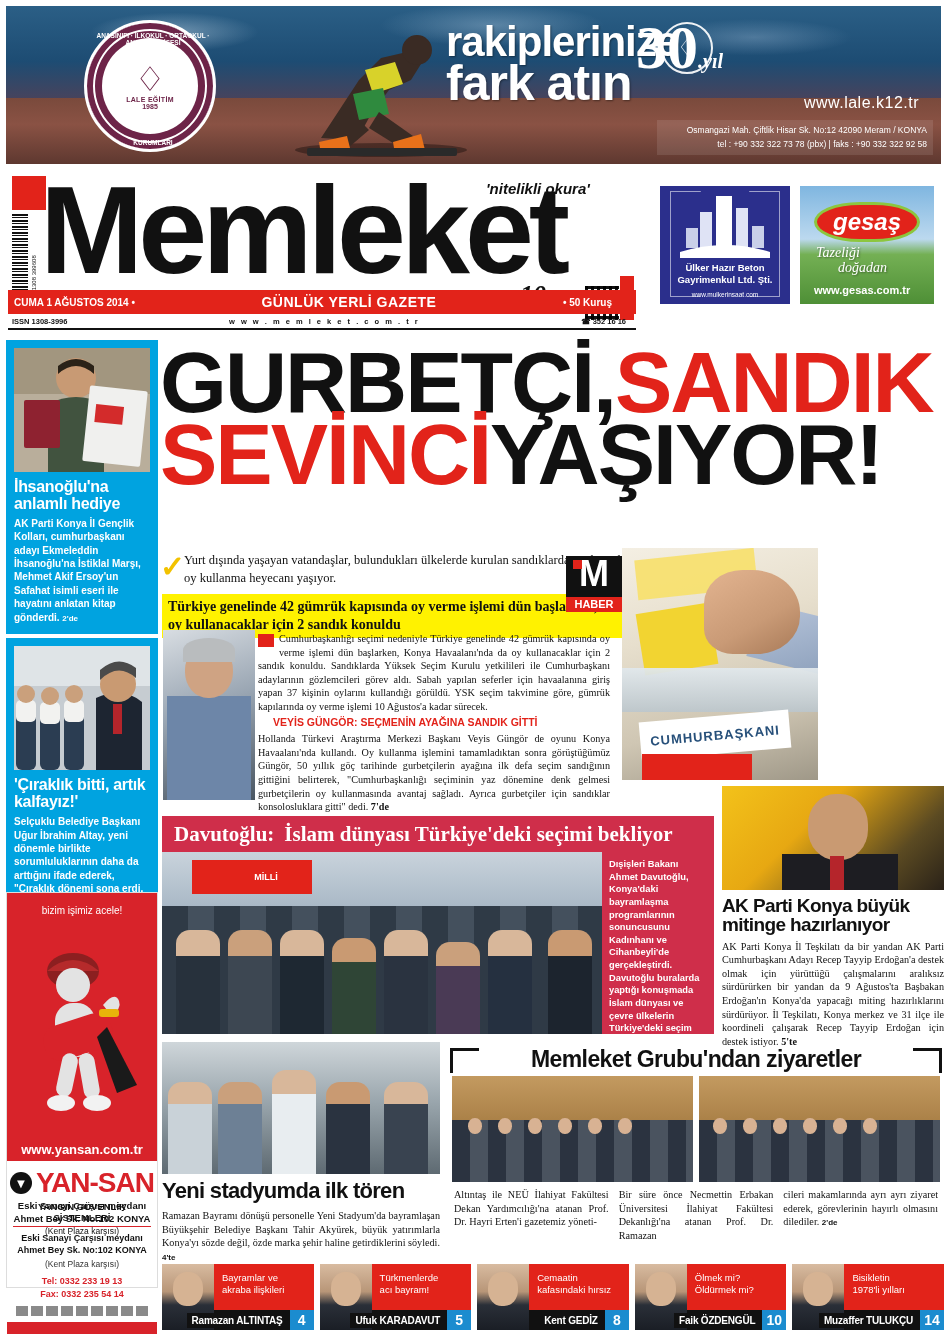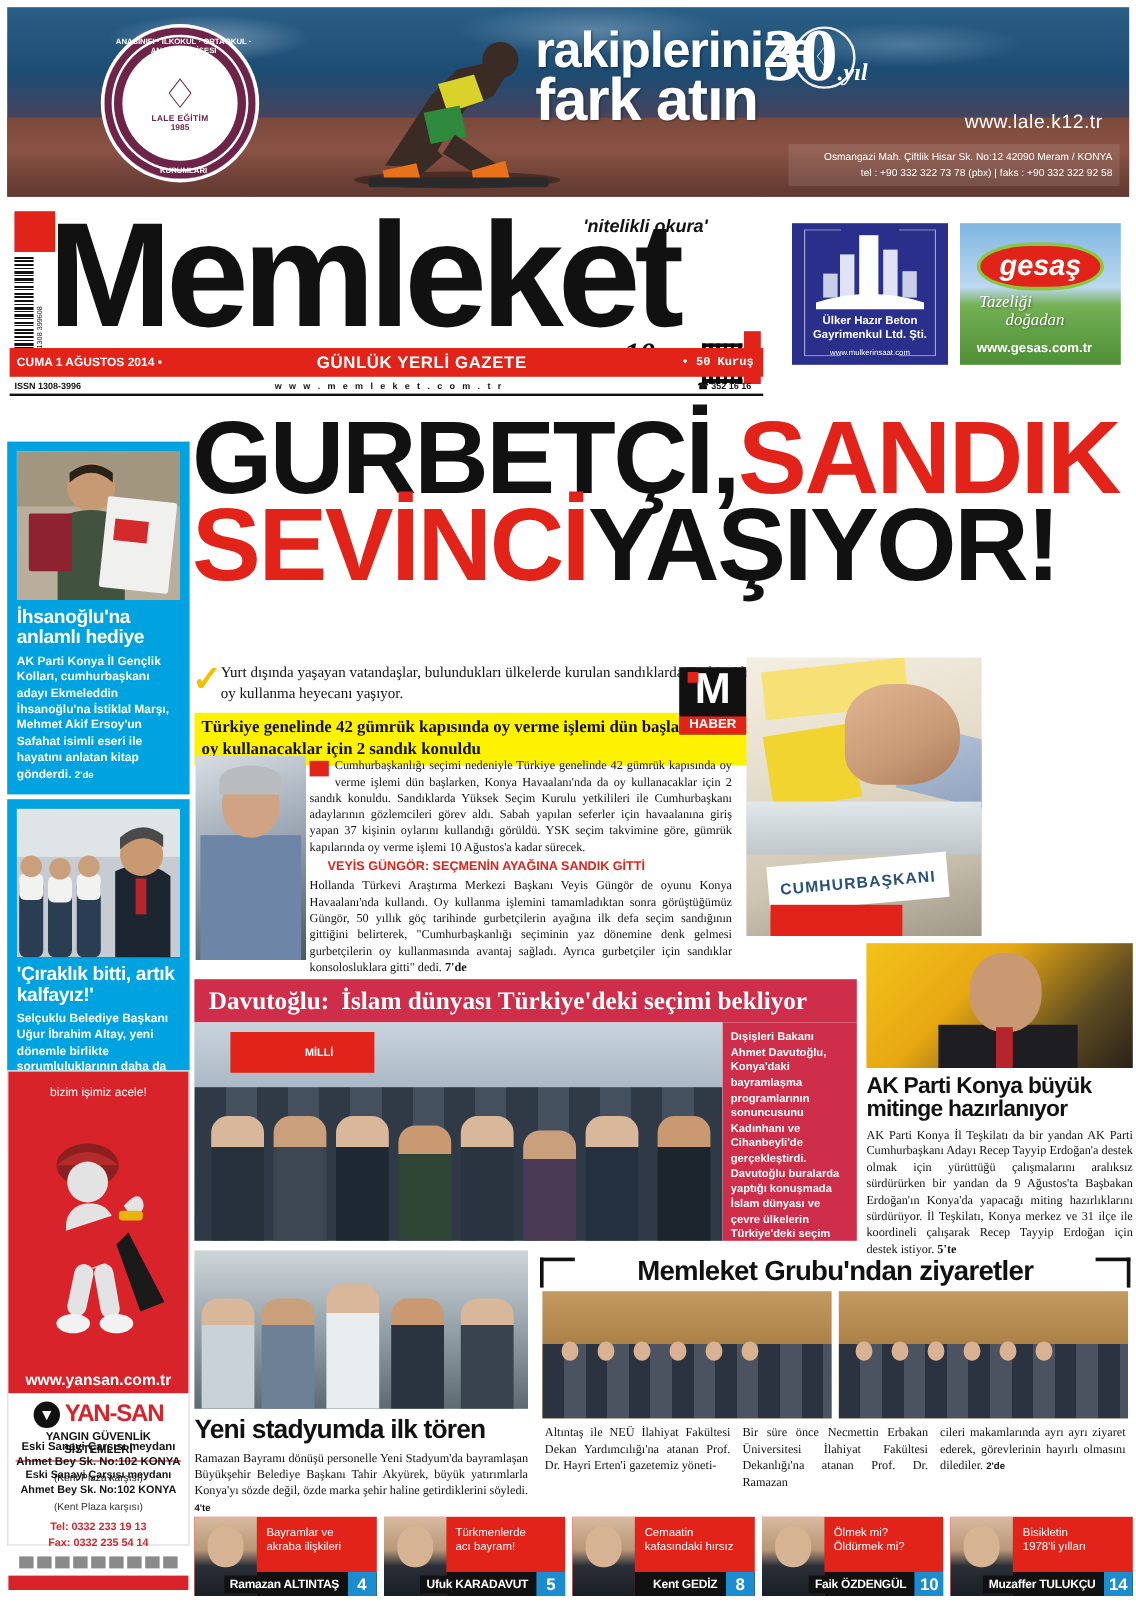--- a/index.html
+++ b/index.html
@@ -131,21 +131,21 @@
   }
   .red-sq2 { position:absolute; left:620px; top:104px; width:14px; height:44px; background:#e2231a; }
 
   .dateband {
     position:absolute; left:8px; top:118px; width:628px; height:24px;
     background:#e2231a; color:#ffffff;
     display:flex; align-items:center;
   }
   .dateband .dl { padding-left:6px; font-size:10px; font-weight:bold; }
   .dateband .dc { flex:1; text-align:center; font-size:14px; font-weight:bold; letter-spacing:.5px; }
-  .dateband .dr { padding-right:8px; font-size:10px; font-weight:bold;font-family:Liberation Mono, monospace; }
+  .dateband .dr { padding-right:24px; font-size:10px; font-weight:bold; }
   .underband {
     position:absolute; left:8px; top:142px; width:628px; height:16px;
     display:flex; align-items:center; font-size:7.5px; color:#111; font-weight:bold;
     border-bottom:2px solid #111;
   }
   .underband .ul { padding-left:4px; }
   .underband .uc { flex:1; text-align:center; letter-spacing:2px; }
   .underband .ur { padding-right:10px; }
 
   .ad-ulker {
@@ -182,21 +182,21 @@
     font-style:italic; font-size:14px; line-height:1.05;
     font-family:"Liberation Serif", serif;
     text-shadow:1px 1px 2px rgba(0,0,0,.4);
   }
   .gesas-web {
     position:absolute; left:14px; bottom:8px; color:#ffffff;
     font-size:11px; font-weight:bold;
   }
 
   
-  .sidebar { position:absolute; left:6px; top:340px; width:152px;margin-top:28px; }
+  .sidebar { position:absolute; left:6px; top:340px; width:152px; }
   .side-story { background:#00a3e0; color:#ffffff; padding:8px 8px 10px 8px; }
   .side-photo { width:100%; height:124px; background:#cfcfcf; position:relative; overflow:hidden; }
   .side-photo.p1 { background: linear-gradient(150deg,#d7cdbe 0%,#9f8f7c 40%,#5b5248 100%); }
   .side-photo.p2 { background: linear-gradient(160deg,#cfd8dd 0%,#8b99a4 45%,#2c3a48 100%); }
   .side-title {
     font-size:16px; font-weight:bold; line-height:1.06; margin-top:7px;
     letter-spacing:-.3px;
   }
   .side-body { font-size:10px; font-weight:bold; line-height:1.34; margin-top:4px; }
   .side-body .pg { font-size:8px; }
@@ -219,21 +219,21 @@
   }
   .yansan-logo-row {
     display:flex; align-items:center; justify-content:center; gap:4px;
     padding:6px 0 2px 0;
   }
   .yansan-mark {
     width:22px; height:22px; border-radius:50%; background:#111;
     color:#fff; display:flex; align-items:center; justify-content:center;
     font-size:13px; font-weight:bold;
   }
-  .yansan-name { font-size:20px; font-weight:bold; color:#d8232a; letter-spacing:-1px; }
+  .yansan-name { font-size:28px; font-weight:bold; color:#d8232a; letter-spacing:-1px; }
   .yansan-sub {
     text-align:center; font-size:9.5px; font-weight:bold; color:#111;
     border-bottom:1.5px solid #d8232a; padding-bottom:3px; margin:0 6px;
   }
   .yansan-addr { text-align:center; font-size:9px; font-weight:bold; color:#111; margin-top:6px; line-height:1.3; }
   .yansan-note { text-align:center; font-size:8.5px; color:#333; margin-top:3px; }
   .yansan-tel { text-align:center; font-size:9px; font-weight:bold; color:#d8232a; margin-top:6px; line-height:1.35; }
   .yansan-icons {
     display:flex; justify-content:center; gap:3px; margin-top:6px;
   }

